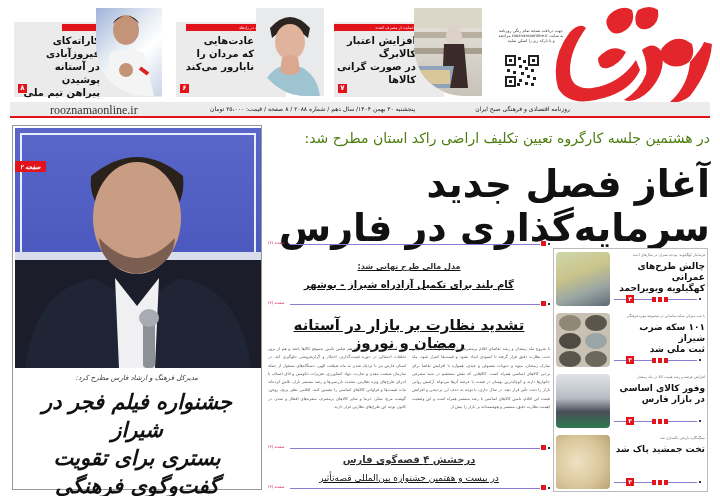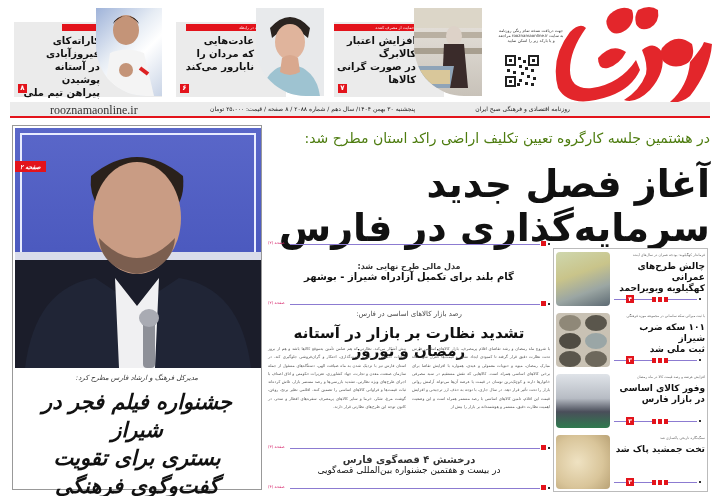--- a/index.html
+++ b/index.html
@@ -89,24 +89,24 @@
   }
   .divider {
     position: absolute; left: 0; width: 282px; height: 8px;
   }
   .divider .line { position: absolute; left: 22px; right: 10px; top: 4px; height: 1px; background: #8c7bd1; }
   .divider .sq { position: absolute; right: 4px; top: 1px; width: 5px; height: 5px; background: #e3131b; }
   .divider .dot { position: absolute; right: 0; top: 3px; width: 2px; height: 2px; background: #333; }
   .divider .ref { position: absolute; left: 0; top: 0; font-size: 4px; color: #d6246a; direction: rtl; }
 
   .story {
-    position: absolute; left: 0; width: 282px; text-align: center; direction: rtl;
+    position: absolute; left: 0; width: 282px; text-align: center; direction: rtl; text-decoration: underline;
   }
   .story .kicker { font-size: 8px; color: #333; font-weight: bold; }
-  .story .title { font-size: 10px; font-weight: bold; color: #111; margin-top: 0; }
+  .story .title { font-size: 10px; font-weight: bold; color: #111; margin-top: 8px; }
   .story.big .kicker { font-size: 7px; font-weight: normal; color: #444; }
   .story.big .title { font-size: 15px; font-weight: 900; margin-top: 6px; }
 
   .bodycols {
     position: absolute; left: 0; width: 282px; top: 223px; height: 110px;
     display: flex; flex-direction: row-reverse; gap: 6px;
   }
   .bodycols .col {
     flex: 1; direction: rtl; text-align: justify; font-size: 4px; line-height: 8.3px; color: #555;
   }
@@ -285,39 +285,38 @@
   </div>
 
   <div class="divider" style="top:178px;">
     <span class="ref">صفحه (۲)</span>
     <span class="line"></span>
       <span class="sq"></span>
       <span class="dot"></span>
   </div>
 
   <div class="story big" style="top:188px;">
-    <div class="kicker">رصد بازار کالاهای اساسی در فارس:</div>
     <div class="title">تشدید نظارت بر بازار در آستانه رمضان و نوروز</div>
   </div>
 
   <div class="bodycols">
     <div class="col">با شروع ماه رمضان و رشد تقاضای اقلام پرمصرف، بازار کالاهای اساسی فارس تحت نظارت دقیق قرار گرفته تا کمبودی ایجاد نشود و قیمت‌ها کنترل شود. ماه مبارک رمضان، میوه و حبوبات معمولی و عیدی، همواره با افزایش تقاضا برای برخی کالاهای اساسی همراه است. کالاهایی که نقش مستقیم در سبد مصرفی خانوارها دارند و کوچک‌ترین نوسان در قیمت یا عرضه آن‌ها می‌تواند آرامش روانی بازار را تحت تأثیر قرار دهد. در سال جاری، با توجه به حذف ارز ترجیحی و افزایش قیمت این اقلام، تامین کالاهای اساسی با رصد مستمر همراه است و این وضعیت اهمیت نظارت دقیق، مستمر و هوشمندانه بر بازار را بیش از</div>
     <div class="col">پیش آشکار می‌کند. نظارتی که هم ضامن تأمین به‌موقع کالاها باشد و هم از بروز تخلفات احتمالی در حوزه قیمت‌گذاری، احتکار و گران‌فروشی جلوگیری کند. در استان فارس نیز با نزدیک شدن به ماه ضیافت الهی، دستگاه‌های مسئول از جمله سازمان صنعت، معدن و تجارت، جهاد کشاورزی، تعزیرات حکومتی و اتاق اصناف با اجرای طرح‌های ویژه نظارتی، تشدید بازرسی‌ها و رصد مستمر بازار، تلاش کرده‌اند ثبات قیمت‌ها و فراوانی کالاهای اساسی را تضمین کنند. اقلامی نظیر برنج، روغن، گوشت مرغ، شکر، خرما و سایر کالاهای پرمصرف سفره‌های افطار و سحر، در کانون توجه این طرح‌های نظارتی قرار دارند.</div>
   </div>
 
   <div class="divider" style="top:322px;">
     <span class="ref">صفحه (۳)</span>
     <span class="line"></span>
       <span class="sq"></span>
       <span class="dot"></span>
   </div>
 
   <div class="story" style="top:332px;">
     <div class="kicker" style="font-size:10px;">درخشش ۴ قصه‌گوی فارس</div>
-    <div class="title" style="font-size:9px;font-weight:normal;">در بیست و هفتمین جشنواره بین‌المللی قصه‌گویی</div>
+    <div class="title" style="font-size:9px;font-weight:normal;">در بیست و هفتمین جشنواره بین‌المللی قصه‌تأثیر</div>
   </div>
 
   <div class="divider" style="top:362px;">
     <span class="ref">صفحه (۴)</span>
     <span class="line"></span>
       <span class="sq"></span>
       <span class="dot"></span>
   </div>
 </div>
 

